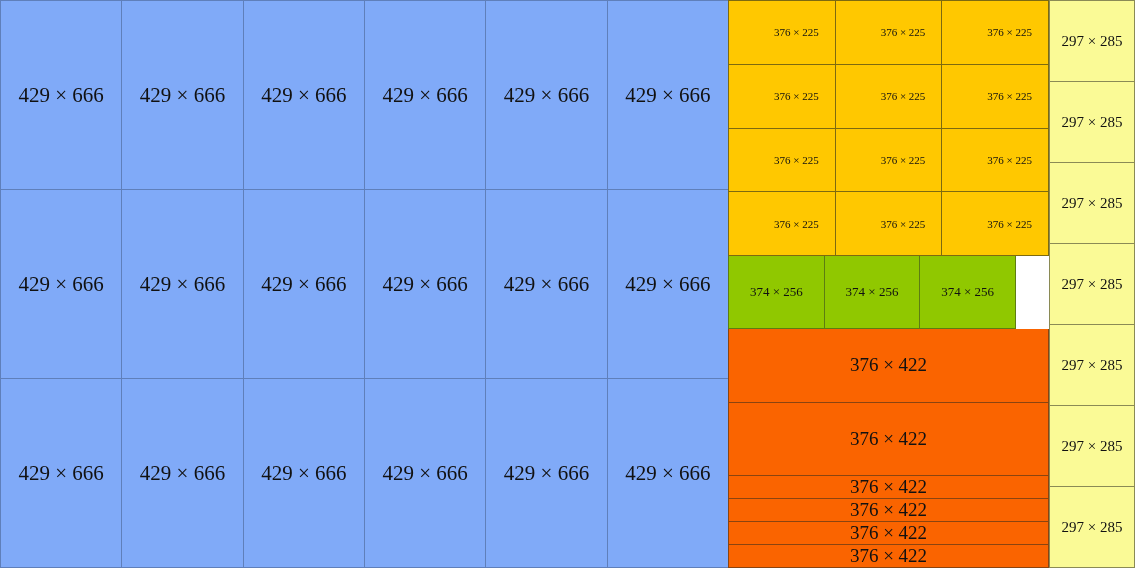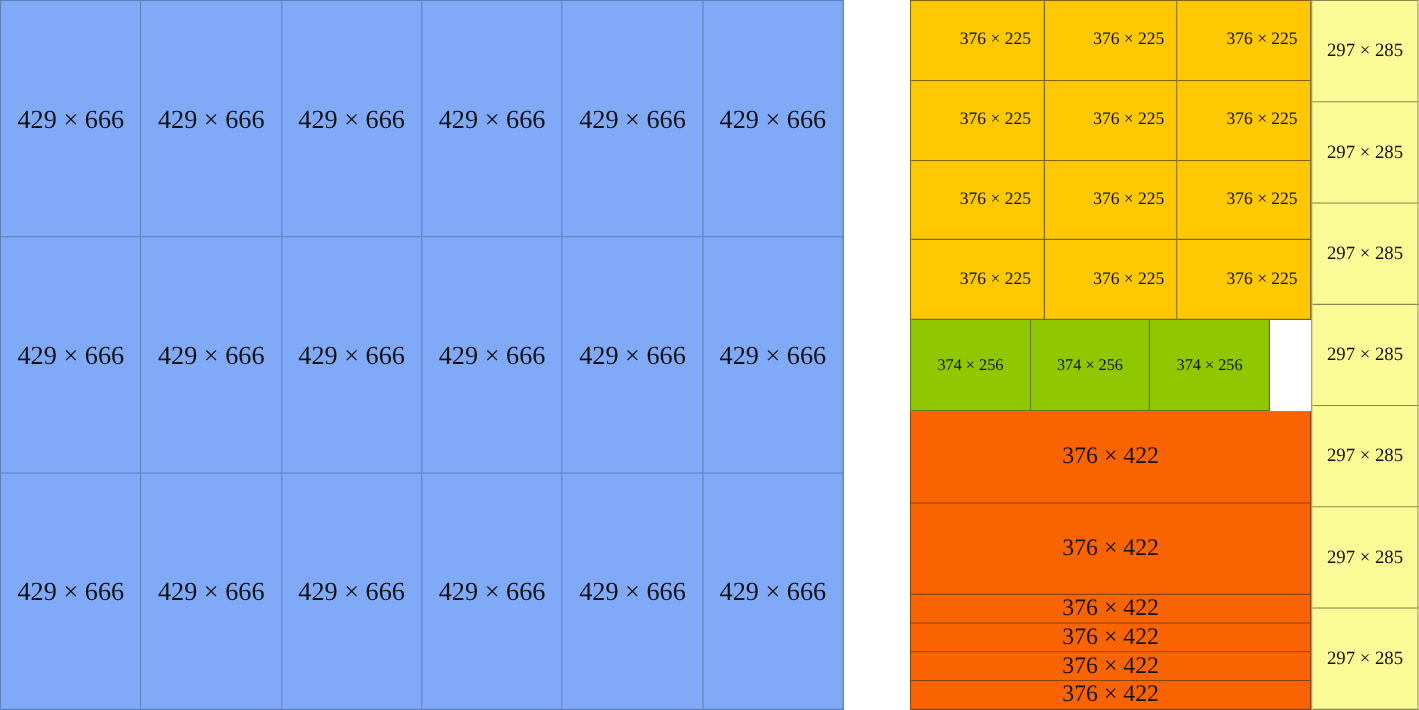--- a/index.html
+++ b/index.html
@@ -29,21 +29,21 @@
     justify-content: center;
     color: #111111;
     text-align: center;
     overflow: hidden;
     white-space: nowrap;
   }
   
   #block-blue {
     left: 0px;
     top: 0px;
-    width: 675px;
+    width: 729px;
     height: 568px;
     grid-template-columns: repeat(6, 1fr);
     grid-template-rows: repeat(3, 1fr);
     background: #80AAF8;
     border-top: 1px solid #5f7fba;
     border-left: 1px solid #5f7fba;
   }
   #block-blue .cell {
     background: #80AAF8;
     border-right: 1px solid #5f7fba;
@@ -59,21 +59,21 @@
     grid-template-columns: repeat(3, 1fr);
     grid-template-rows: repeat(4, 1fr);
     background: #FFC800;
     border-top: 1px solid #7d6a10;
     border-left: 1px solid #7d6a10;
   }
   #block-gold .cell {
     background: #FFC800;
     border-right: 1px solid #7d6a10;
     border-bottom: 1px solid #7d6a10;
-    font-size: 14px;
+    font-size: 11px;
     padding-left: 29px;
   }
   
   #block-green {
     left: 728px;
     top: 256px;
     width: 288px;
     height: 73px;
     grid-template-columns: repeat(3, 1fr);
     grid-template-rows: repeat(1, 1fr);

